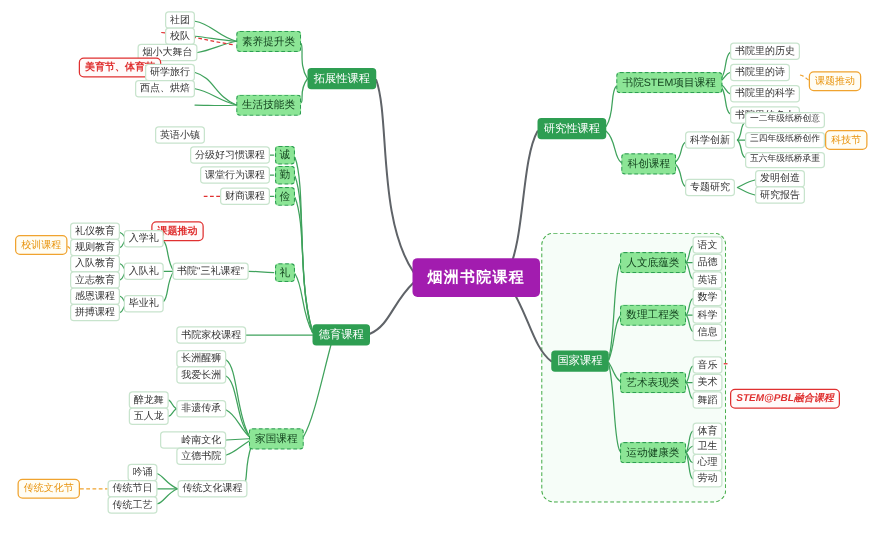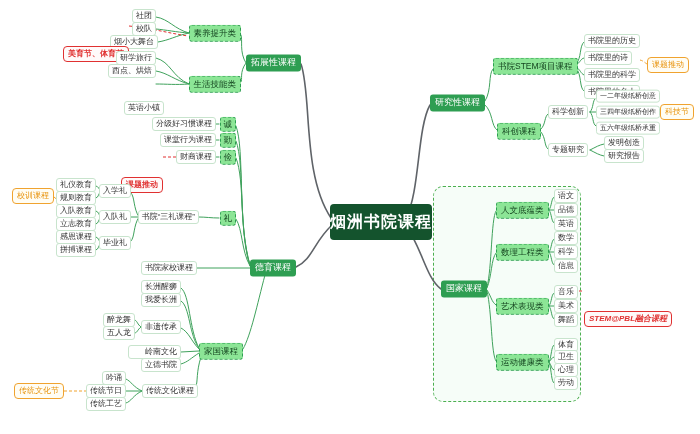--- a/index.html
+++ b/index.html
@@ -2,22 +2,22 @@
 <html><head>
 <meta charset="utf-8">
 <title>烟洲书院课程</title>
 <style>
   html,body{margin:0;padding:0;background:#fff;}
   .canvas{position:relative;width:700px;height:434px;background:#ffffff;overflow:hidden;
           font-family:"Liberation Sans","DejaVu Sans",sans-serif;}
   svg.links{position:absolute;left:0;top:0;width:700px;height:434px;}
   .node{position:absolute;white-space:nowrap;box-sizing:border-box;transform:translateY(-50%);
         line-height:1.25;border-radius:3px;}
-  .center-node{background:#14532d;color:#fff;font-size:16px;font-weight:bold;
-               padding:8px 0;border-radius:4px;letter-spacing:1px;}
+  .center-node{background:#a21caf;color:#fff;font-size:12px;font-weight:bold;
+               padding:8px 12px;border-radius:4px;letter-spacing:1px;}
   .main-node{background:#2e9e52;color:#fff;font-size:9px;padding:3px 5px;}
   .sub-node{background:#8ce596;border:1px dashed #2e9e52;color:#14441f;
             font-size:8.5px;padding:2px 4px;}
   .tag-node{background:#8ce596;border:1px dashed #2e9e52;color:#14441f;
             font-size:8.5px;padding:1px 3px;}
   .leaf{background:#fff;border:1px solid #c8e4cd;color:#333;font-size:8px;padding:1px 3px;}
   .leaf.tiny{font-size:7px;}
   .callout-orange{background:#fffdf4;border:1px solid #f0a32f;color:#e8930c;
                   font-size:8px;padding:2px 4px;border-radius:4px;}
   .callout-red{background:#fffafa;border:1px solid #e03131;color:#e03131;

